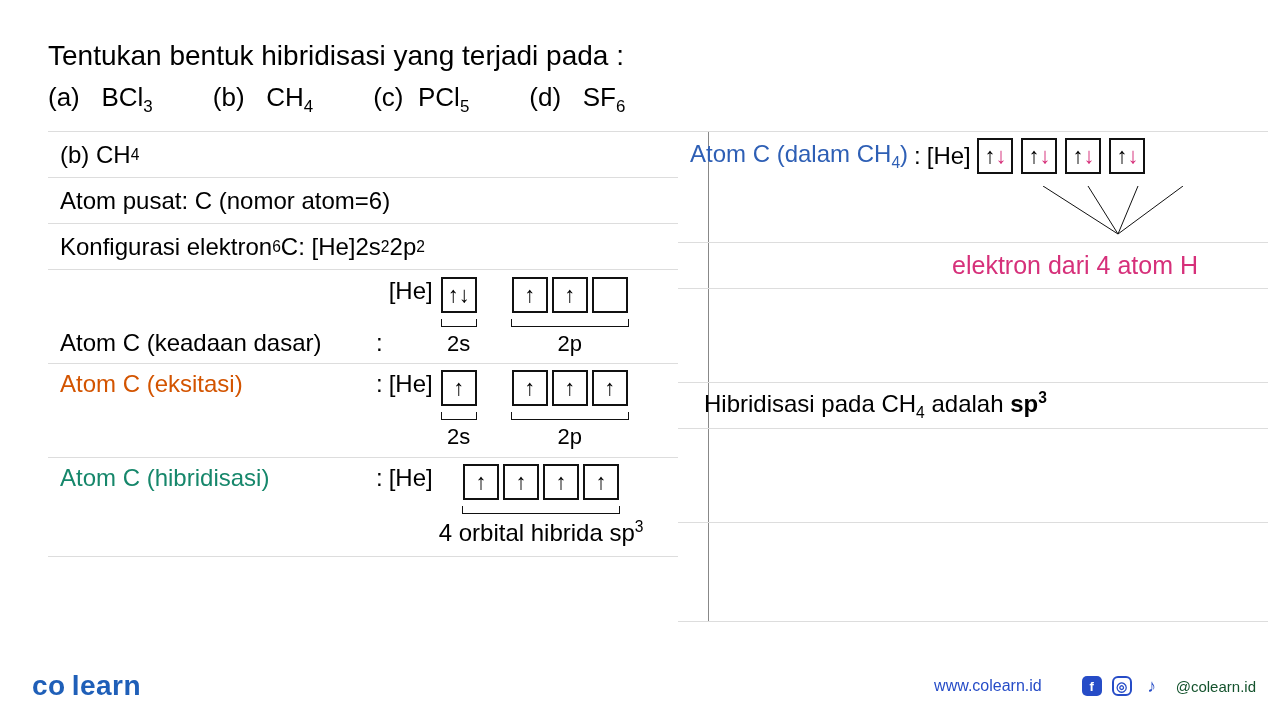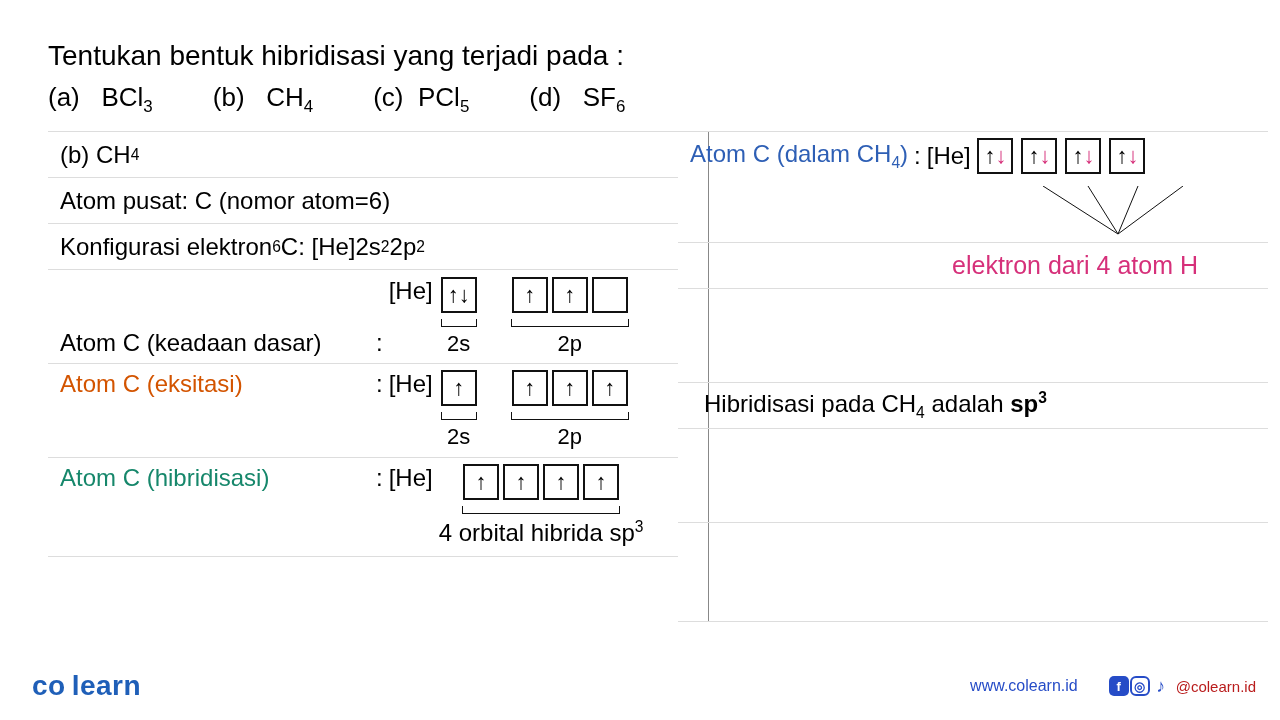--- a/index.html
+++ b/index.html
@@ -98,27 +98,27 @@
     width: 100%;
     display: flex;
     justify-content: space-between;
     align-items: center;
     padding: 0 28px;
     font-size: 18px;
     color: #1f5fb8;
   }
   .brand { font-weight: 700; font-size: 28px; color: #1f5fb8; letter-spacing: 0.5px; }
   .brand .dot { display:inline-block; width:6px; }
-  .socials { display:flex; align-items:center; gap:1px; }
+  .socials { display:flex; align-items:center; gap:10px; }
   .socials .url { margin-right: 30px; color:#264cc7; font-size:16px; }
   .icon { width:20px; height:20px; display:inline-flex; align-items:center; justify-content:center; border-radius:5px; color:#fff; font-size:13px; font-weight:bold; }
   .icon.sq { background:#264cc7; }
   .icon.rd { border:2px solid #264cc7; color:#264cc7; border-radius:6px; }
   .icon.note { color:#264cc7; font-size:18px; }
-  .handle { color:#b91c1c; font-size:15px; margin-left:4px; }
+  .handle { color:#14532d; font-size:15px; margin-left:4px; }
 
   .row.tall { min-height: 94px; align-items:flex-end; padding-top:6px;}
   .row.tall2 { min-height: 94px; align-items:flex-start; padding-top:6px;}
   .spacer-right { min-height: 94px; }
 
   .final-row { border-bottom: 1px solid #ddd; }
 </style>
 </head>
 <body>
 

